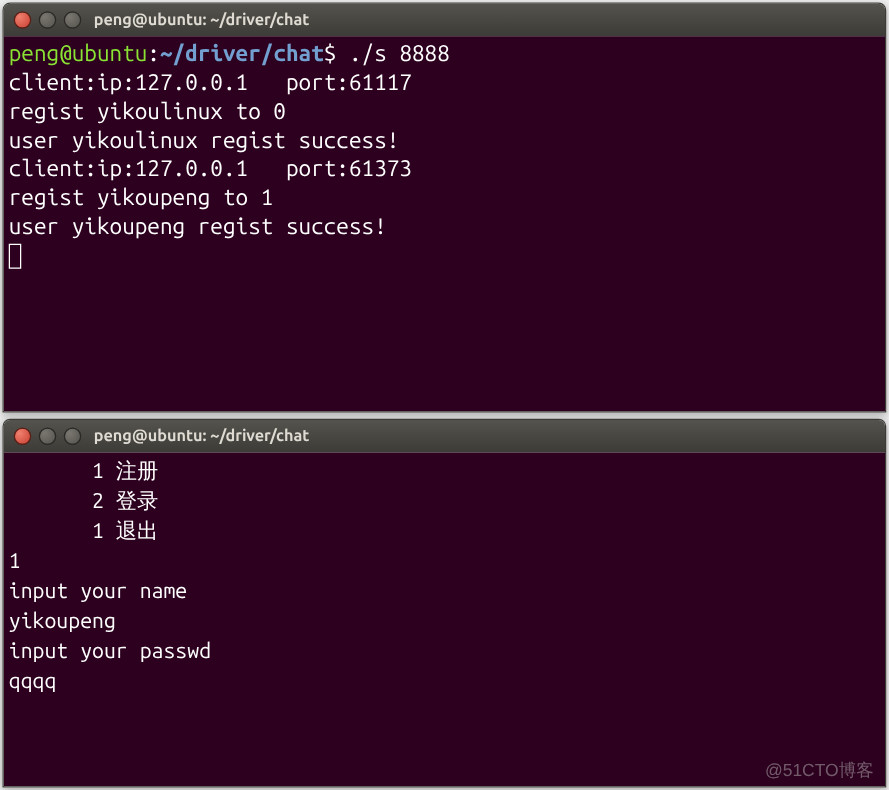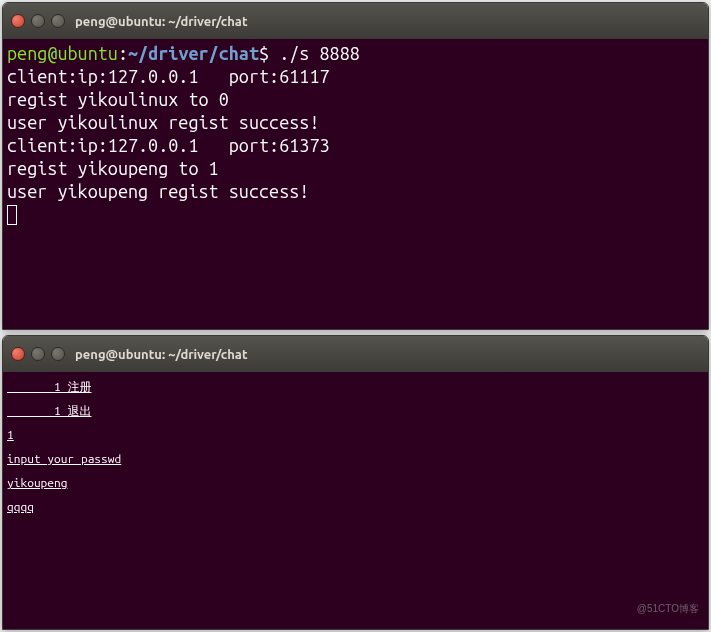--- a/index.html
+++ b/index.html
@@ -30,21 +30,21 @@
     }
     .terminal-window.bottom {
       position: absolute;
       top: 335px;
       left: 2px;
       width: 707px;
       height: 295px;
     }
     .titlebar {
       background: linear-gradient(to bottom, #54534d 0%, #3c3b37 100%);
-      height: 36px;
+      height: 26px;
       display: flex;
       align-items: center;
       padding: 0 8px;
       color: #dfdbd2;
       font-family: "Ubuntu", sans-serif;
       font-size: 13px;
       font-weight: bold;
     }
     .window-controls {
       display: flex;
@@ -81,23 +81,22 @@
       color: #ffffff;
       font-size: 18px;
       line-height: 23px;
       padding: 3px 4px;
       height: calc(100% - 26px);
       white-space: pre;
       font-family: "Ubuntu Mono", "DejaVu Sans Mono", monospace;
       position: relative;
     }
     .terminal-body.bottom-body {
-      font-size: 12px;
+      font-size: 17px;
       line-height: 24px;
-      text-decoration: underline;
     }
     .prompt-user {
       color: #8ae234;
       font-weight: normal;
     }
     .prompt-path {
       color: #729fcf;
       font-weight: bold;
     }
     .prompt-dollar {
@@ -107,23 +106,23 @@
       display: inline-block;
       width: 10px;
       height: 20px;
       border: 1px solid #ffffff;
       vertical-align: text-bottom;
       margin-top: 2px;
     }
     .watermark {
       position: absolute;
       right: 12px;
-      bottom: 16px;
+      bottom: 6px;
       color: rgba(200,200,200,0.45);
-      font-size: 10px;
+      font-size: 14px;
       font-family: sans-serif;
       z-index: 100;
     }
     .line {
       display: block;
     }
   </style>
 </head>
 <body>
 
@@ -141,16 +140,16 @@
 
 <div class="terminal-window bottom">
   <div class="titlebar">
     <div class="window-controls">
       <div class="wc-btn wc-close"></div>
       <div class="wc-btn wc-min"></div>
       <div class="wc-btn wc-max"></div>
     </div>
     <span class="title-text">peng@ubuntu: ~/driver/chat</span>
   </div>
-  <div class="terminal-body bottom-body"><span class="line">       1 注册</span><span class="line">       1 退出</span><span class="line">1</span><span class="line">input your passwd</span><span class="line">yikoupeng</span><span class="line">qqqq</span></div>
+  <div class="terminal-body bottom-body"><span class="line">       1 注册</span><span class="line">       2 登录</span><span class="line">       1 退出</span><span class="line">1</span><span class="line">input your name</span><span class="line">yikoupeng</span><span class="line">input your passwd</span><span class="line">qqqq</span></div>
 </div>
 
 <div class="watermark">@51CTO博客</div>
 
 </body></html>

